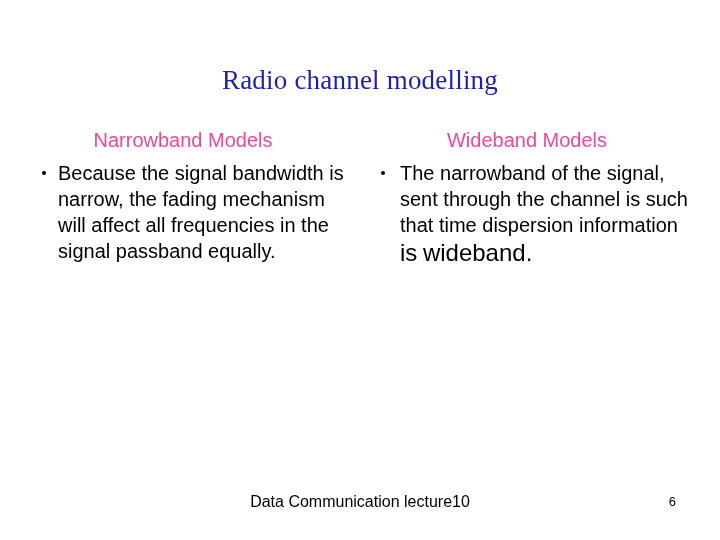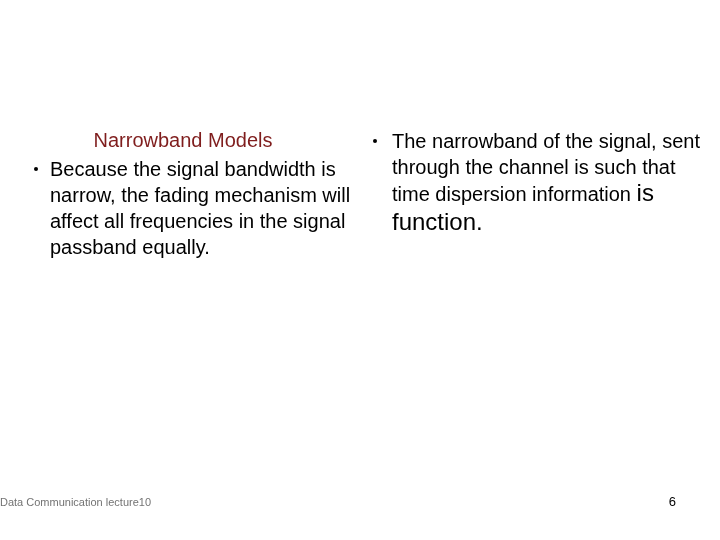--- a/index.html
+++ b/index.html
@@ -49,31 +49,31 @@
     top: 0;
     height: 340px;
   }
   .col-left  { left: 24px;  width: 340px; }
   .col-right { left: 364px; width: 340px; }
 
   .col-heading {
     font-family: "Liberation Sans", sans-serif;
     font-size: 20px;
     line-height: 24px;
-    color: #7f1d1d;
+    color: #ec4899;
     text-align: center;
     margin: 0 0 4px 0;
     white-space: nowrap;
   }
   .col-left .col-heading  { padding-right: 22px; }
   .col-right .col-heading { padding-right: 14px; }
 
   ul.bullets {
     list-style: none;
-    margin: 0;
+    margin: 8px;
     padding: 0;
   }
   ul.bullets > li {
     position: relative;
     padding-left: 26px;
     margin: 0 0 0 0;
     font-size: 20px;
     line-height: 26px;
     font-family: "Liberation Sans", sans-serif;
     color: #000000;
@@ -115,65 +115,67 @@
     position: absolute;
     left: 0;
     top: 494px;
     width: 720px;
     height: 20px;
   }
   .footer-center {
     position: absolute;
     left: 0;
     width: 720px;
-    text-align: left;
-    font-size: 11px;
+    text-align: center;
+    font-size: 16px;
     line-height: 16px;
-    color: #737373;
+    color: #000000;
     font-family: "Liberation Sans", sans-serif;
   }
   .footer-page {
     position: absolute;
     right: 44px;
     top: 0;
     font-size: 13px;
     line-height: 16px;
     color: #000000;
     font-family: "Liberation Sans", sans-serif;
   }
 </style>
 </head>
 <body>
 
 <div class="slide">
 
+  <div class="slide-title">Radio channel modelling</div>
 
   <div class="columns">
 
     <div class="col col-left">
       <div class="col-heading">Narrowband Models</div>
 
       <ul class="bullets">
 
         <li class="tone-black">
           <span class="dot"></span>
           <span>Because the signal bandwidth is narrow, the fading mechanism will affect all frequencies in the signal passband equally.</span>
         </li>
 
 
       </ul>
     </div>
 
     <div class="col col-right">
+      <div class="col-heading">Wideband Models</div>
 
       <ul class="bullets">
 
         <li class="tone-black">
           <span class="dot"></span>
-          <span>The narrowband of the signal, sent through the channel is such that time dispersion information </span><span class="small-is">is</span><span> </span><span class="big-line">function.</span>
+          <span>The narrowband of the signal, sent through the channel is such that time dispersion information </span><span class="small-is">is</span><span> </span><span class="big-line">wideband.</span>
         </li>
 
 
       </ul>
     </div>
 
   </div>
 
   <div class="footer">
     <div class="footer-center">Data Communication lecture10</div>

